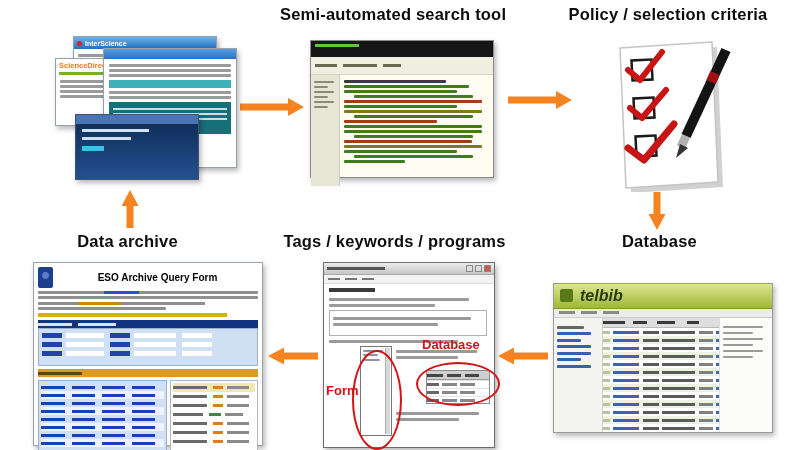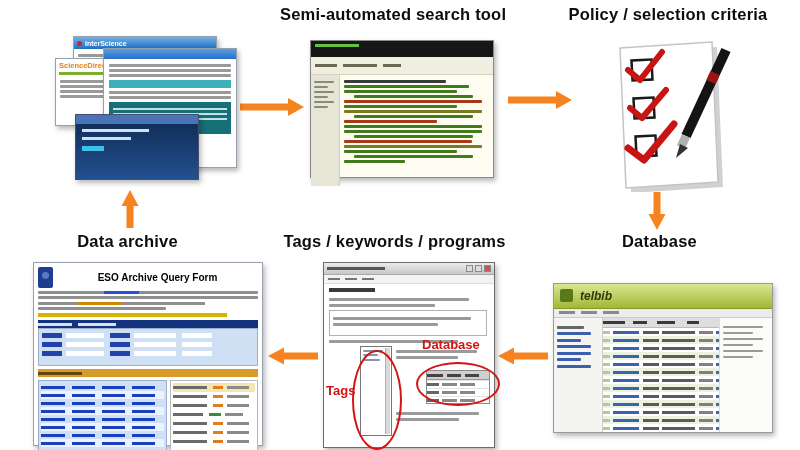--- a/index.html
+++ b/index.html
@@ -107,21 +107,21 @@
       background-size:100% 3px;background-repeat:no-repeat;background-position:0 center;}
   .prog-rows>div{height:7px;margin:0;border-top:1px solid #e4e4e4;background:transparent;
       background-image:linear-gradient(to right,#666 2px 12px,transparent 12px 15px,#888 15px 30px,transparent 30px 33px,#888 33px 48px,transparent 48px);
       background-size:100% 3px;background-repeat:no-repeat;background-position:0 center;}
 
   
   .telbib{border:1px solid #999;background:#fff;display:flex;flex-direction:column;}
   .tb-header{height:26px;background:linear-gradient(#dbe692,#a0b835);border-bottom:1px solid #87992c;
       display:flex;align-items:center;gap:7px;padding:0 6px;}
   .tb-logo{width:13px;height:13px;background:#5a7a1a;border-radius:2px;}
-  .tb-brand{font-size:12px;font-weight:bold;font-style:italic;color:#2d3a0e;}
+  .tb-brand{font-size:16px;font-weight:bold;font-style:italic;color:#2d3a0e;}
   .tb-toolbar{height:9px;background:#ececec;border-bottom:1px solid #ccc;display:flex;gap:6px;align-items:center;padding:0 5px;}
   .tb-toolbar>div{height:3px;width:16px;background:#8a8a8a;margin:0;}
   .tb-body{flex:1;display:flex;}
   .tb-side{width:42px;background:#f4f4f0;border-right:1px solid #ccc;padding:4px 3px;}
   .tb-side>div{height:3px;margin:3.5px 0;background:#3a5fae;width:80%;}
   .tb-side>div:nth-child(1){background:#666;width:65%;}
   .tb-side>div:nth-child(3n){width:58%;}
   .tb-main{flex:1;display:flex;flex-direction:column;}
   .tl-colhead{height:9px;background:#dedede;border-bottom:1px solid #bbb;
       background-image:linear-gradient(to right,#3a3a3a 4px 22px,transparent 22px 30px,#3a3a3a 30px 44px,transparent 44px 54px,#3a3a3a 54px 72px,transparent 72px 84px,#3a3a3a 84px 96px,transparent 96px);
@@ -400,21 +400,21 @@
           <div></div>
           <div></div>
           <div></div>
           <div></div>
         </div>
     </div>
   </div>
 
   <div class="red-ellipse" style="left:352px;top:350px;width:46px;height:96px;"></div>
   <div class="red-ellipse" style="left:416px;top:362px;width:80px;height:40px;"></div>
-  <div class="red-label" style="left:326px;top:383px;">Tags</div>
+  <div class="red-label" style="left:326px;top:383px;">Form</div>
   <div class="red-label" style="left:422px;top:337px;">Database</div>
 
   <svg class="arrows" width="800" height="450" viewBox="0 0 800 450">
     <g fill="#F5831F" stroke="#F5831F">
       <line x1="240" y1="107" x2="288" y2="107" stroke-width="7"></line>
       <polygon points="288,98 288,116 304,107" stroke="none"></polygon>
       <line x1="508" y1="100" x2="556" y2="100" stroke-width="7"></line>
       <polygon points="556,91 556,109 572,100" stroke="none"></polygon>
       <line x1="657" y1="192" x2="657" y2="214" stroke-width="7"></line>
       <polygon points="648.5,214 665.5,214 657,230" stroke="none"></polygon>

